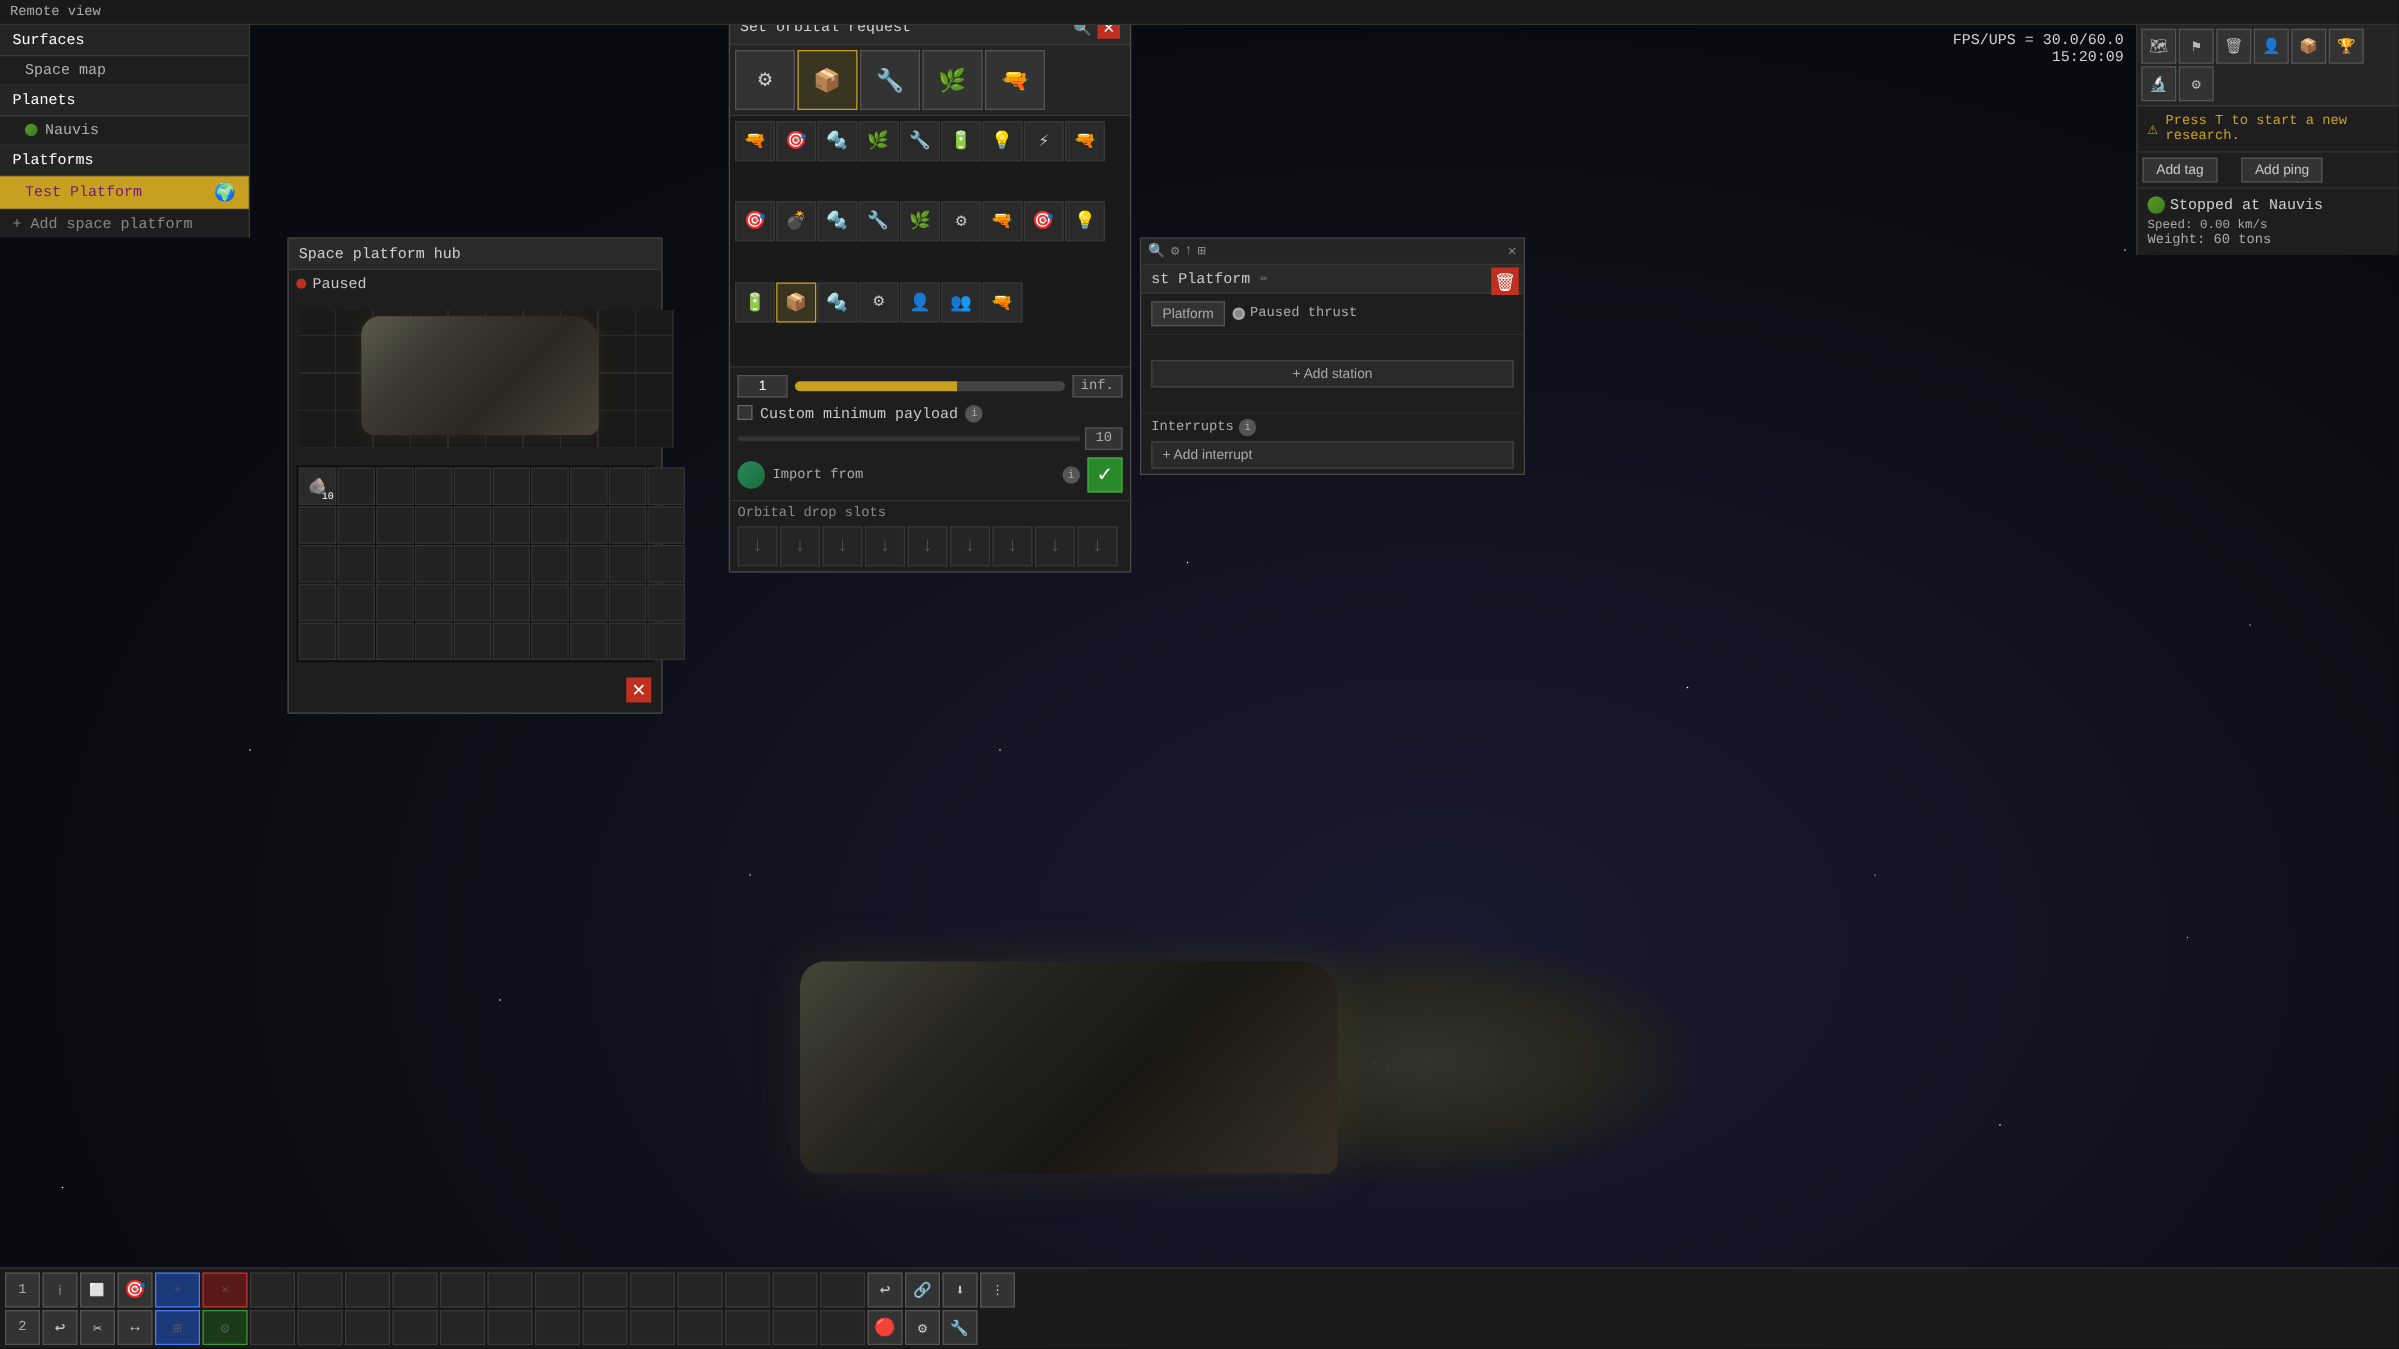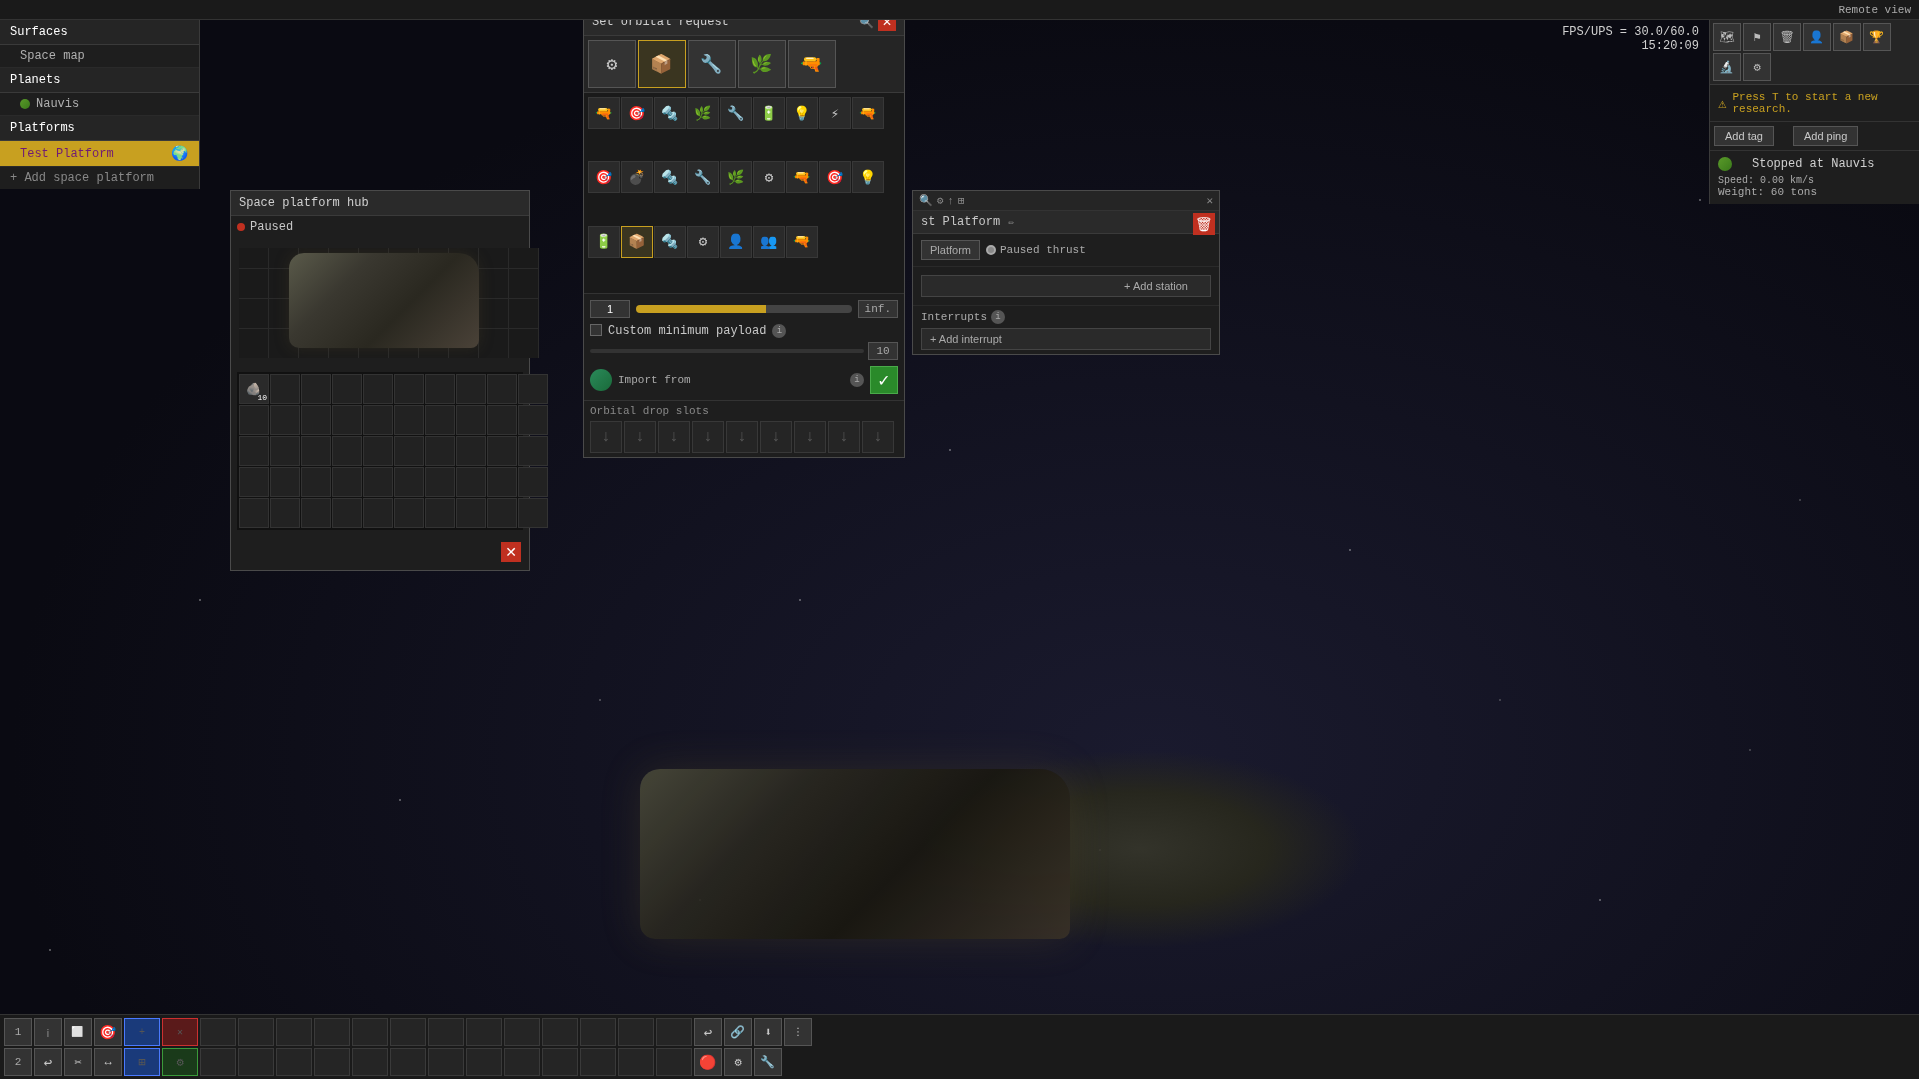--- a/index.html
+++ b/index.html
@@ -79,21 +79,20 @@
       top: 0;
       left: 0;
       right: 0;
       height: 20px;
       background: #1a1a1a;
       display: flex;
       align-items: center;
       padding: 0 8px;
       z-index: 100;
       border-bottom: 1px solid #333;
-      justify-content: flex-end;
     }
     .title-bar-text {
       font-size: 11px;
       color: #aaa;
     }
 
     
     .left-sidebar {
       position: absolute;
       top: 20px;
@@ -210,21 +209,21 @@
       gap: 19px;
       padding: 4px;
       border-bottom: 1px solid #333;
     }
     .platform-status-panel {
       padding: 6px 8px;
     }
     .platform-name-row {
       display: flex;
       align-items: center;
-      gap: 20px;
+      gap: 4px;
       margin-bottom: 4px;
     }
     .platform-icon-small {
       width: 14px;
       height: 14px;
       border-radius: 50%;
       background: linear-gradient(135deg, #5a9a2a, #3a7a1a);
     }
     .platform-name-text {
       font-size: 12px;
@@ -549,28 +548,28 @@
     .thrust-dot {
       width: 10px;
       height: 10px;
       border-radius: 50%;
       background: #888;
       border: 2px solid #aaa;
     }
     .add-station-btn {
       display: block;
       width: calc(100% - 16px);
-      margin: 8px 8px;
+      margin: 20px 8px;
       padding: 4px 22px;
       background: #2a2a2a;
       border: 1px solid #444;
       color: #aaa;
       font-size: 11px;
       cursor: pointer;
-      text-align: right;
+      text-align: center;
     }
     .interrupts-section {
       padding: 4px 8px;
       border-top: 1px solid #2a2a2a;
     }
     .interrupts-label {
       display: flex;
       align-items: center;
       gap: 4px;
       font-size: 11px;

